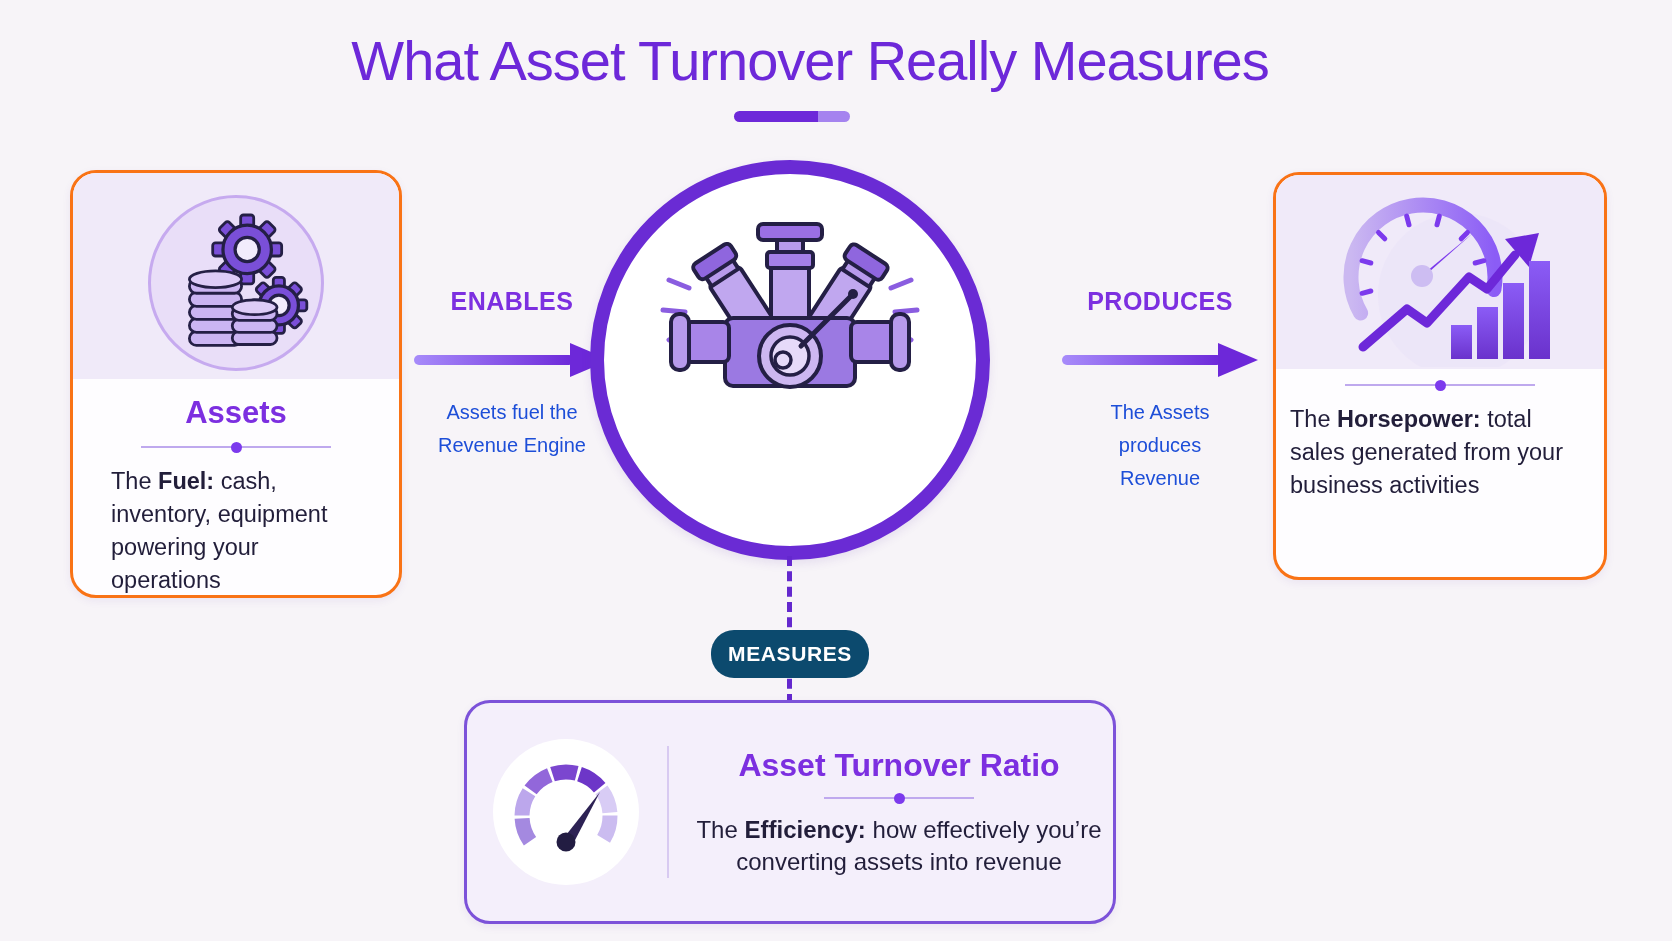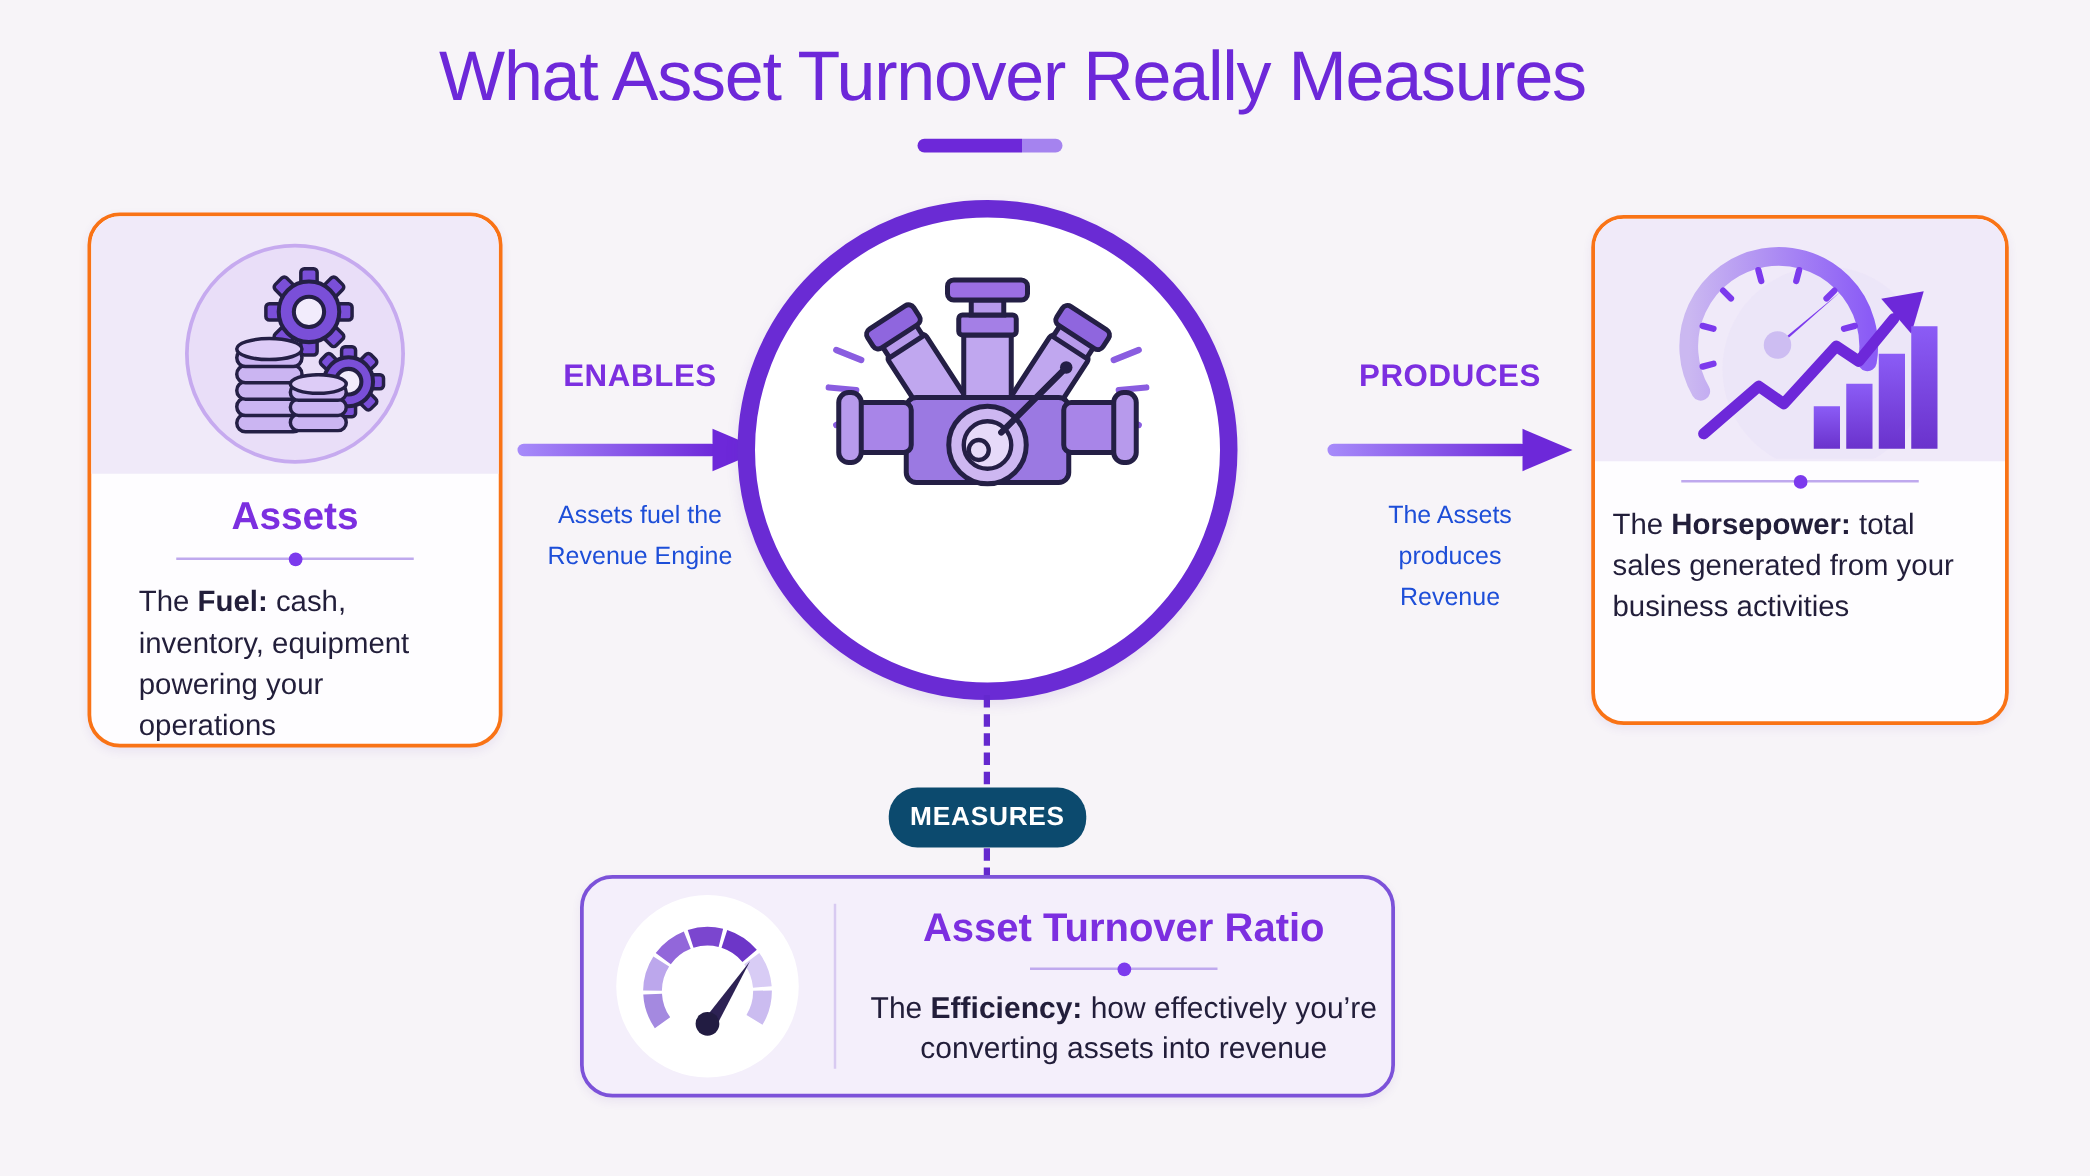--- a/index.html
+++ b/index.html
@@ -86,21 +86,21 @@
   }
   .measures-pill {
     position:absolute; left:711px; top:630px; width:158px; height:48px;
     border-radius:23px; background:#0c4a6e; color:#ffffff;
     font-size:21px; font-weight:bold; letter-spacing:.6px;
     display:flex; align-items:center; justify-content:center;
   }
 
   
   .bottom-card {
-    position:absolute; left:464px; top:700px; width:652px; height:178px;
+    position:absolute; left:464px; top:700px; width:652px; height:224px;
     background:#f4effb; border:3px solid #7c52d9; border-radius:26px;
     display:flex; align-items:center; padding:0 40px 0 16px;
     box-shadow:0 3px 8px rgba(90,50,170,.08);
   }
   .gauge-wrap {
     width:146px; height:146px; border-radius:50%; background:#ffffff;
     flex:none; display:flex; align-items:center; justify-content:center; margin-left:10px;
   }
   .v-divider { width:2px; height:132px; background:#d8caf1; margin:0 10px 0 28px; flex:none; }
   .bottom-text { flex:1; text-align:center; }

